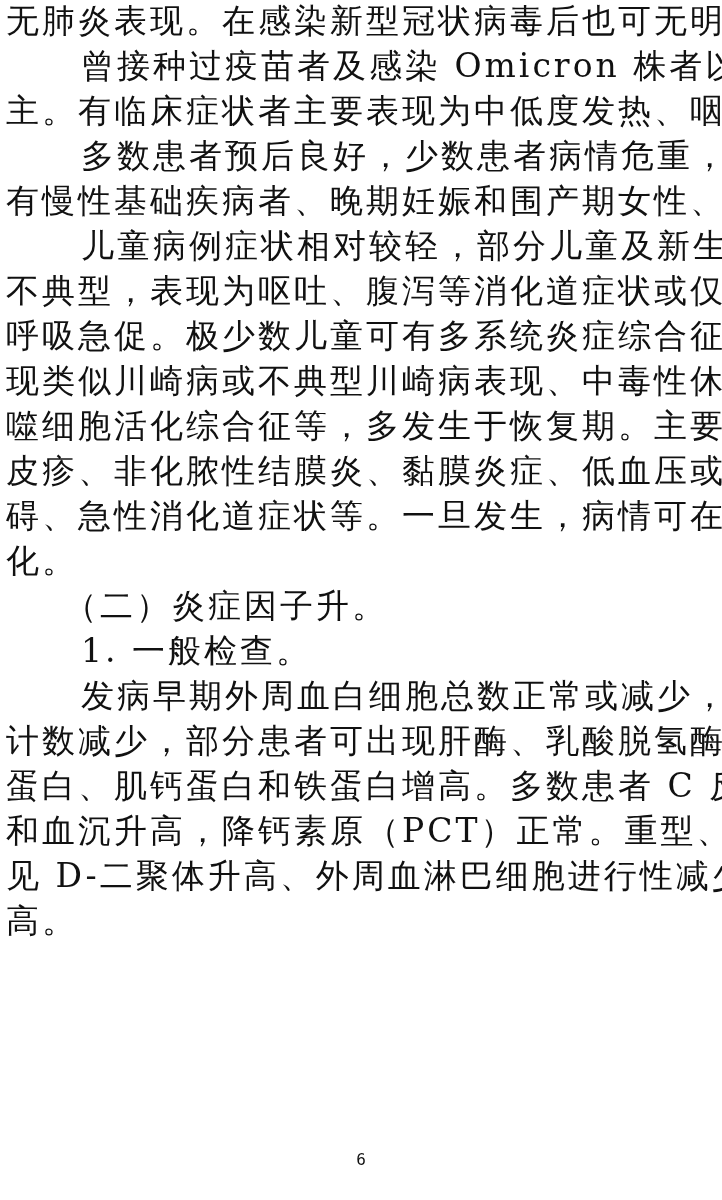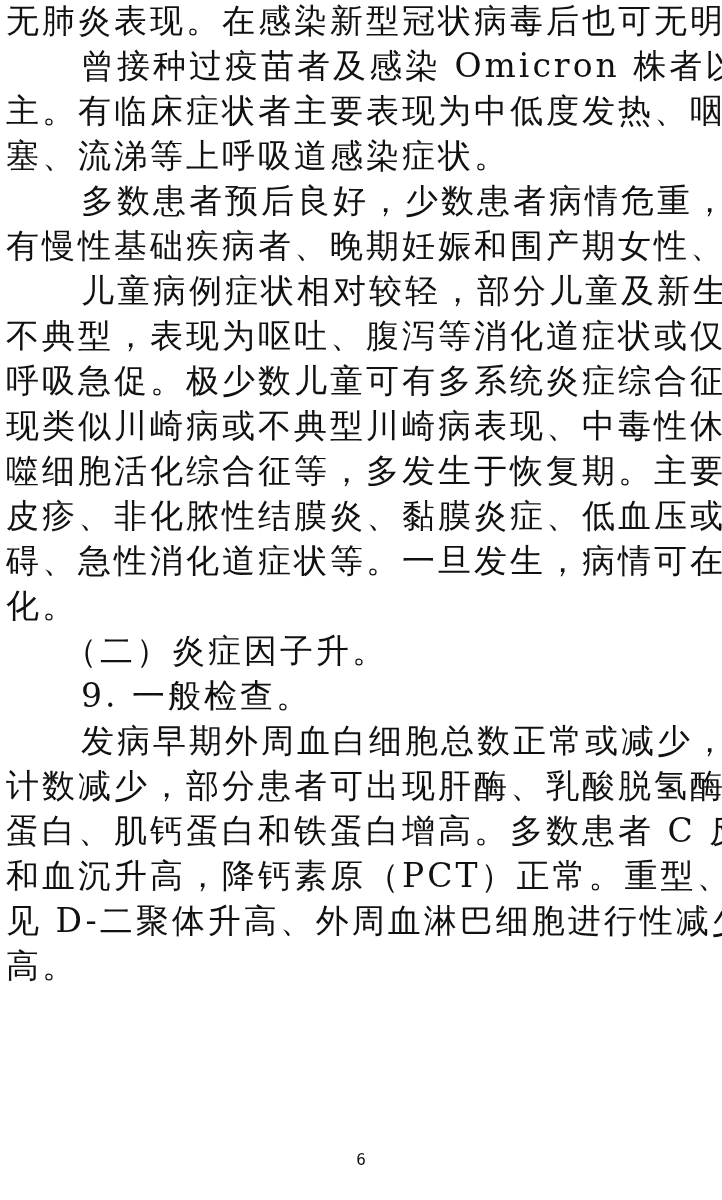--- a/index.html
+++ b/index.html
@@ -25,36 +25,35 @@
 </style>
 </head>
 <body>
 
 <div class="page">
 
   <span class="line first">无肺炎表现。在感染新型冠状病毒后也可无明显临床症状。</span>
 
   <span class="line indent">曾接种过疫苗者及感染 Omicron 株者以无症状及轻症为</span>
   <span class="line">主。有临床症状者主要表现为中低度发热、咽干、咽痛、鼻</span>
-  <span class="line">塞、流涕等上呼吸道感染症状。</span>
 
   <span class="line indent">多数患者预后良好，少数患者病情危重，多见于老年人、</span>
   <span class="line">有慢性基础疾病者、晚期妊娠和围产期女性、肥胖人群。</span>
 
   <span class="line indent">儿童病例症状相对较轻，部分儿童及新生儿病例症状可</span>
   <span class="line">不典型，表现为呕吐、腹泻等消化道症状或仅表现为反应差、</span>
   <span class="line">呼吸急促。极少数儿童可有多系统炎症综合征（MIS-C），出</span>
   <span class="line">现类似川崎病或不典型川崎病表现、中毒性休克综合征或巨</span>
   <span class="line">噬细胞活化综合征等，多发生于恢复期。主要表现为发热伴</span>
   <span class="line">皮疹、非化脓性结膜炎、黏膜炎症、低血压或休克、凝血障</span>
   <span class="line">碍、急性消化道症状等。一旦发生，病情可在短期内急剧恶</span>
   <span class="line">化。</span>
 
   <span class="line indent-h">（二）炎症因子升。</span>
-  <span class="line indent">9. 一般检查。</span>
+  <span class="line indent">1. 一般检查。</span>
 
   <span class="line indent">发病早期外周血白细胞总数正常或减少，可见淋巴细胞</span>
   <span class="line">计数减少，部分患者可出现肝酶、乳酸脱氢酶、肌酶、肌红</span>
   <span class="line">蛋白、肌钙蛋白和铁蛋白增高。多数患者 C 反应蛋白（CRP）</span>
   <span class="line">和血沉升高，降钙素原（PCT）正常。重型、危重型患者可</span>
   <span class="line">见 D-二聚体升高、外周血淋巴细胞进行性减少，炎症因子升</span>
   <span class="line">高。</span>
 </div>
 
 <div class="page-number">6</div>

